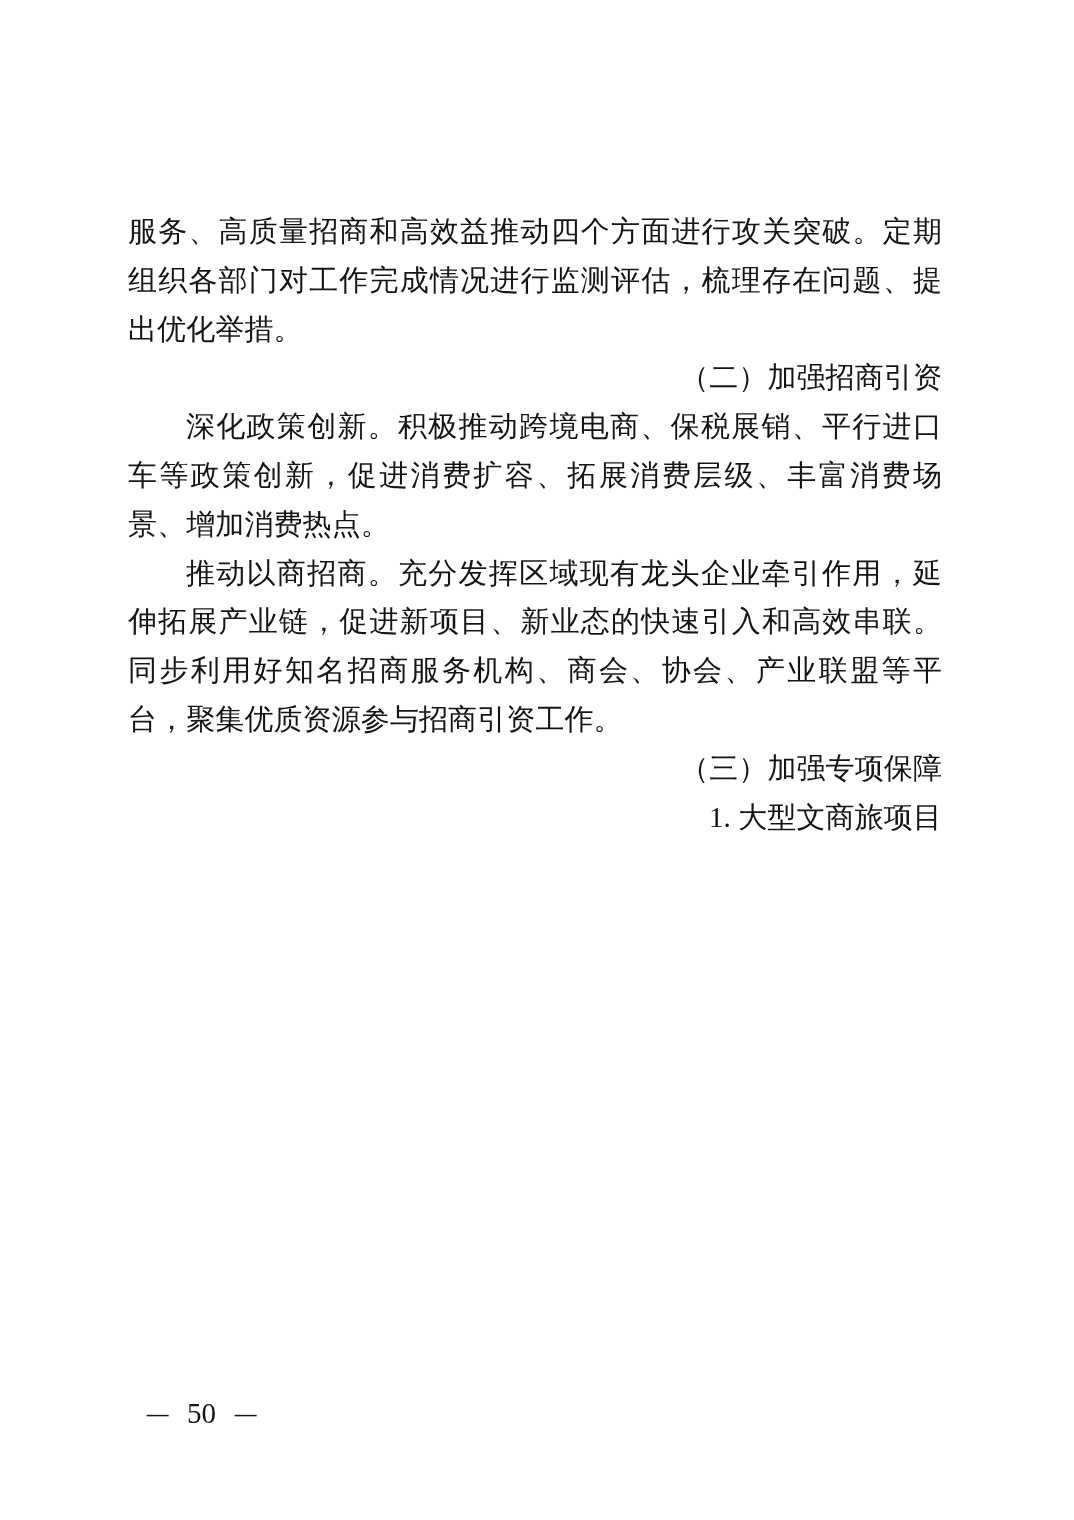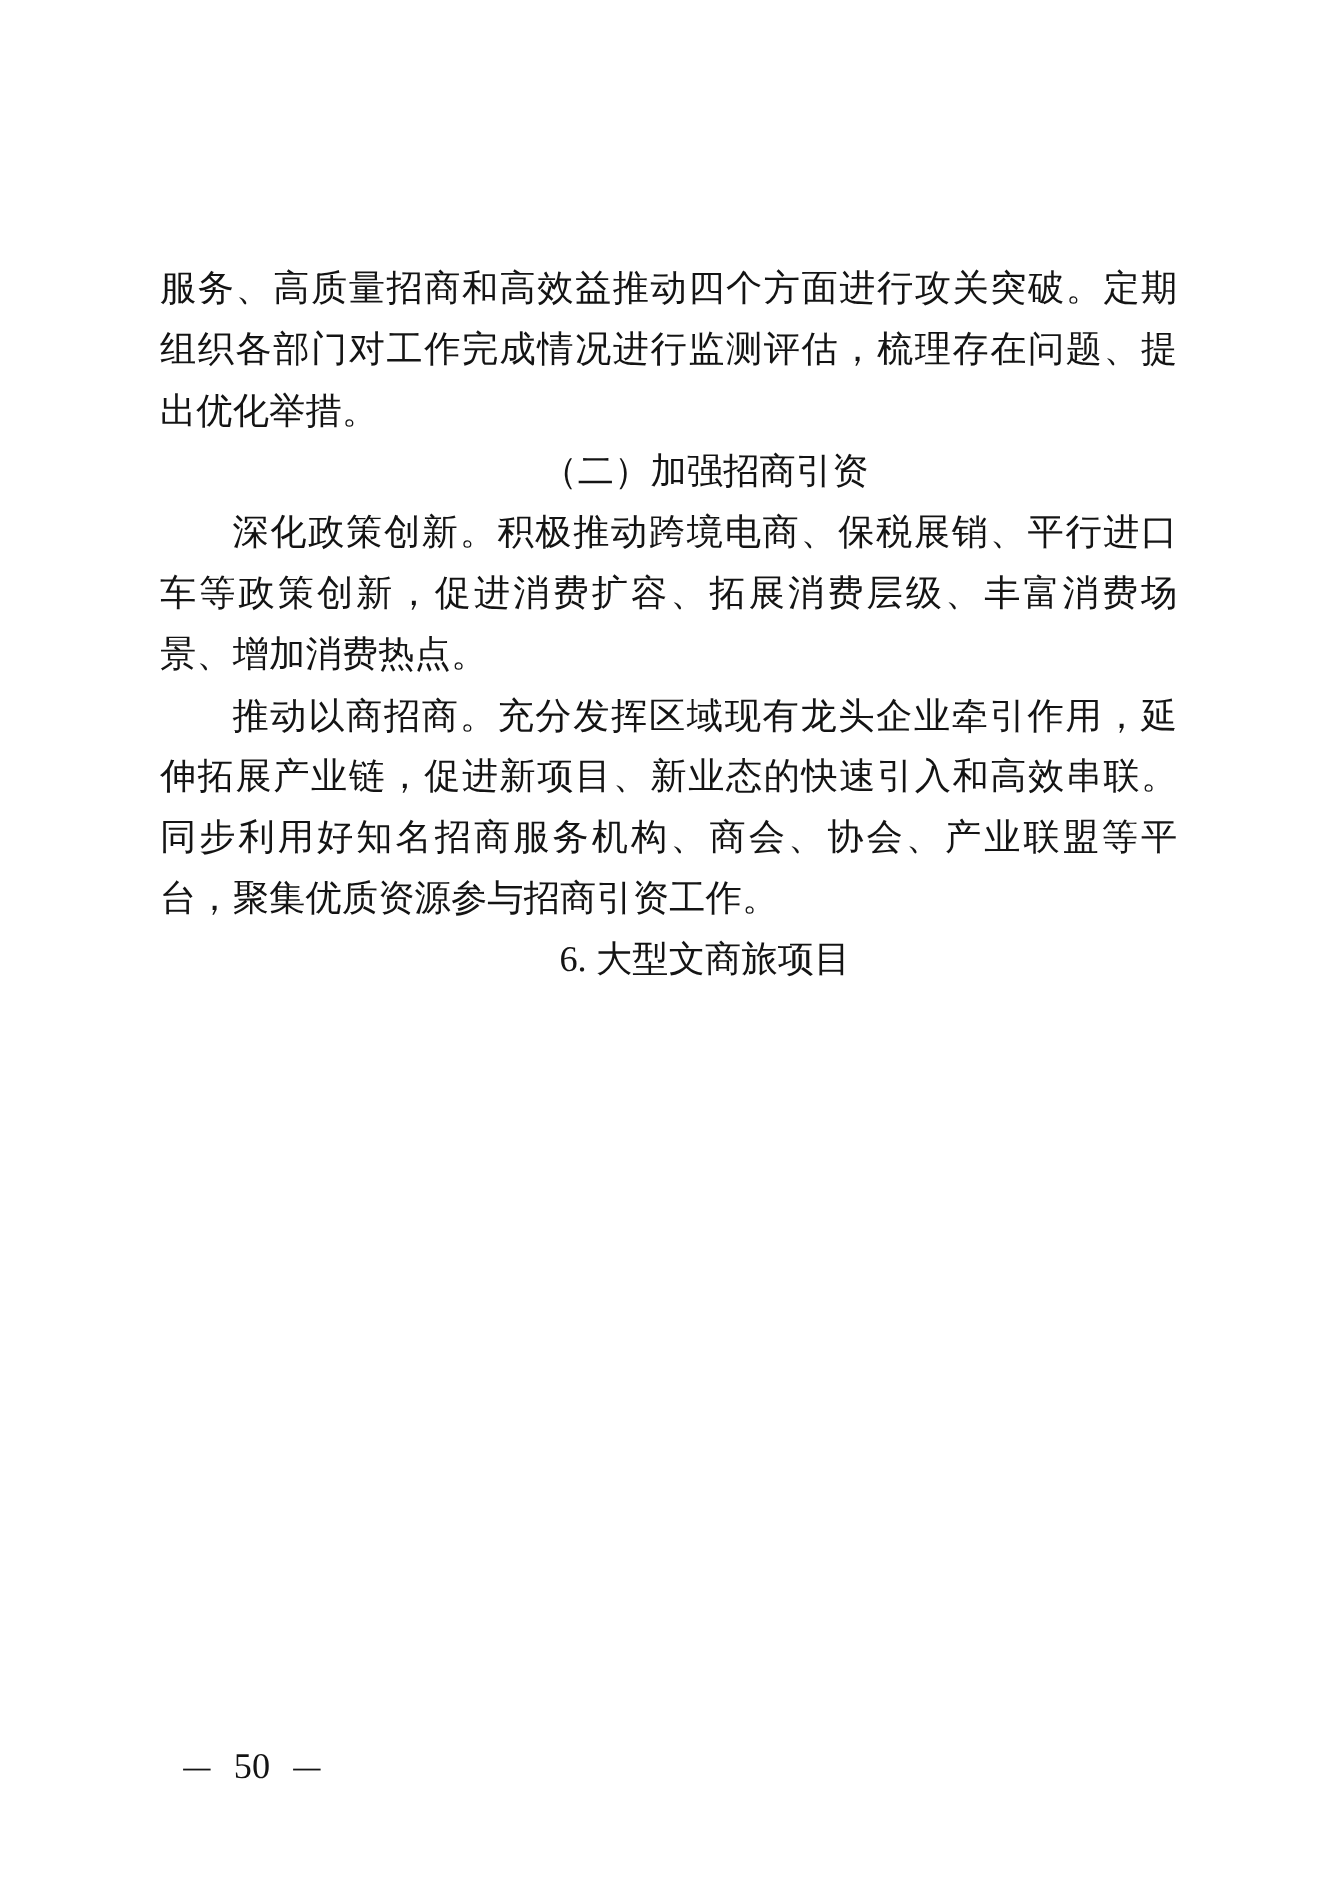--- a/index.html
+++ b/index.html
@@ -32,21 +32,21 @@
     text-align: justify;
     text-justify: inter-character;
     text-indent: 2em;
     word-break: normal;
     line-break: strict;
   }
   .para.continued {
     text-indent: 0;
   }
   .para.heading {
-    text-align: center;
+    text-align: right;
   }
   .footer {
     position: absolute;
     left: 143px;
     top: 1381px;
     font-size: 29px;
     line-height: 32px;
     color: #141414;
     display: flex;
     align-items: center;
@@ -59,21 +59,22 @@
 </style>
 </head>
 <body>
 
 <div class="page">
   <div class="content">
     <p class="para continued">服务、高质量招商和高效益推动四个方面进行攻关突破。定期组织各部门对工作完成情况进行监测评估，梳理存在问题、提出优化举措。</p>
     <p class="para heading">（二）加强招商引资</p>
     <p class="para">深化政策创新。积极推动跨境电商、保税展销、平行进口车等政策创新，促进消费扩容、拓展消费层级、丰富消费场景、增加消费热点。</p>
     <p class="para">推动以商招商。充分发挥区域现有龙头企业牵引作用，延伸拓展产业链，促进新项目、新业态的快速引入和高效串联。同步利用好知名招商服务机构、商会、协会、产业联盟等平台，聚集优质资源参与招商引资工作。</p>
-    <p class="para heading">6. 大型文商旅项目</p>
+    <p class="para heading">（三）加强专项保障</p>
+    <p class="para heading">1. 大型文商旅项目</p>
   </div>
 
   <div class="footer">
     <span class="dash">—</span>
     <span>50</span>
     <span class="dash">—</span>
   </div>
 </div>
 
 </body></html>

